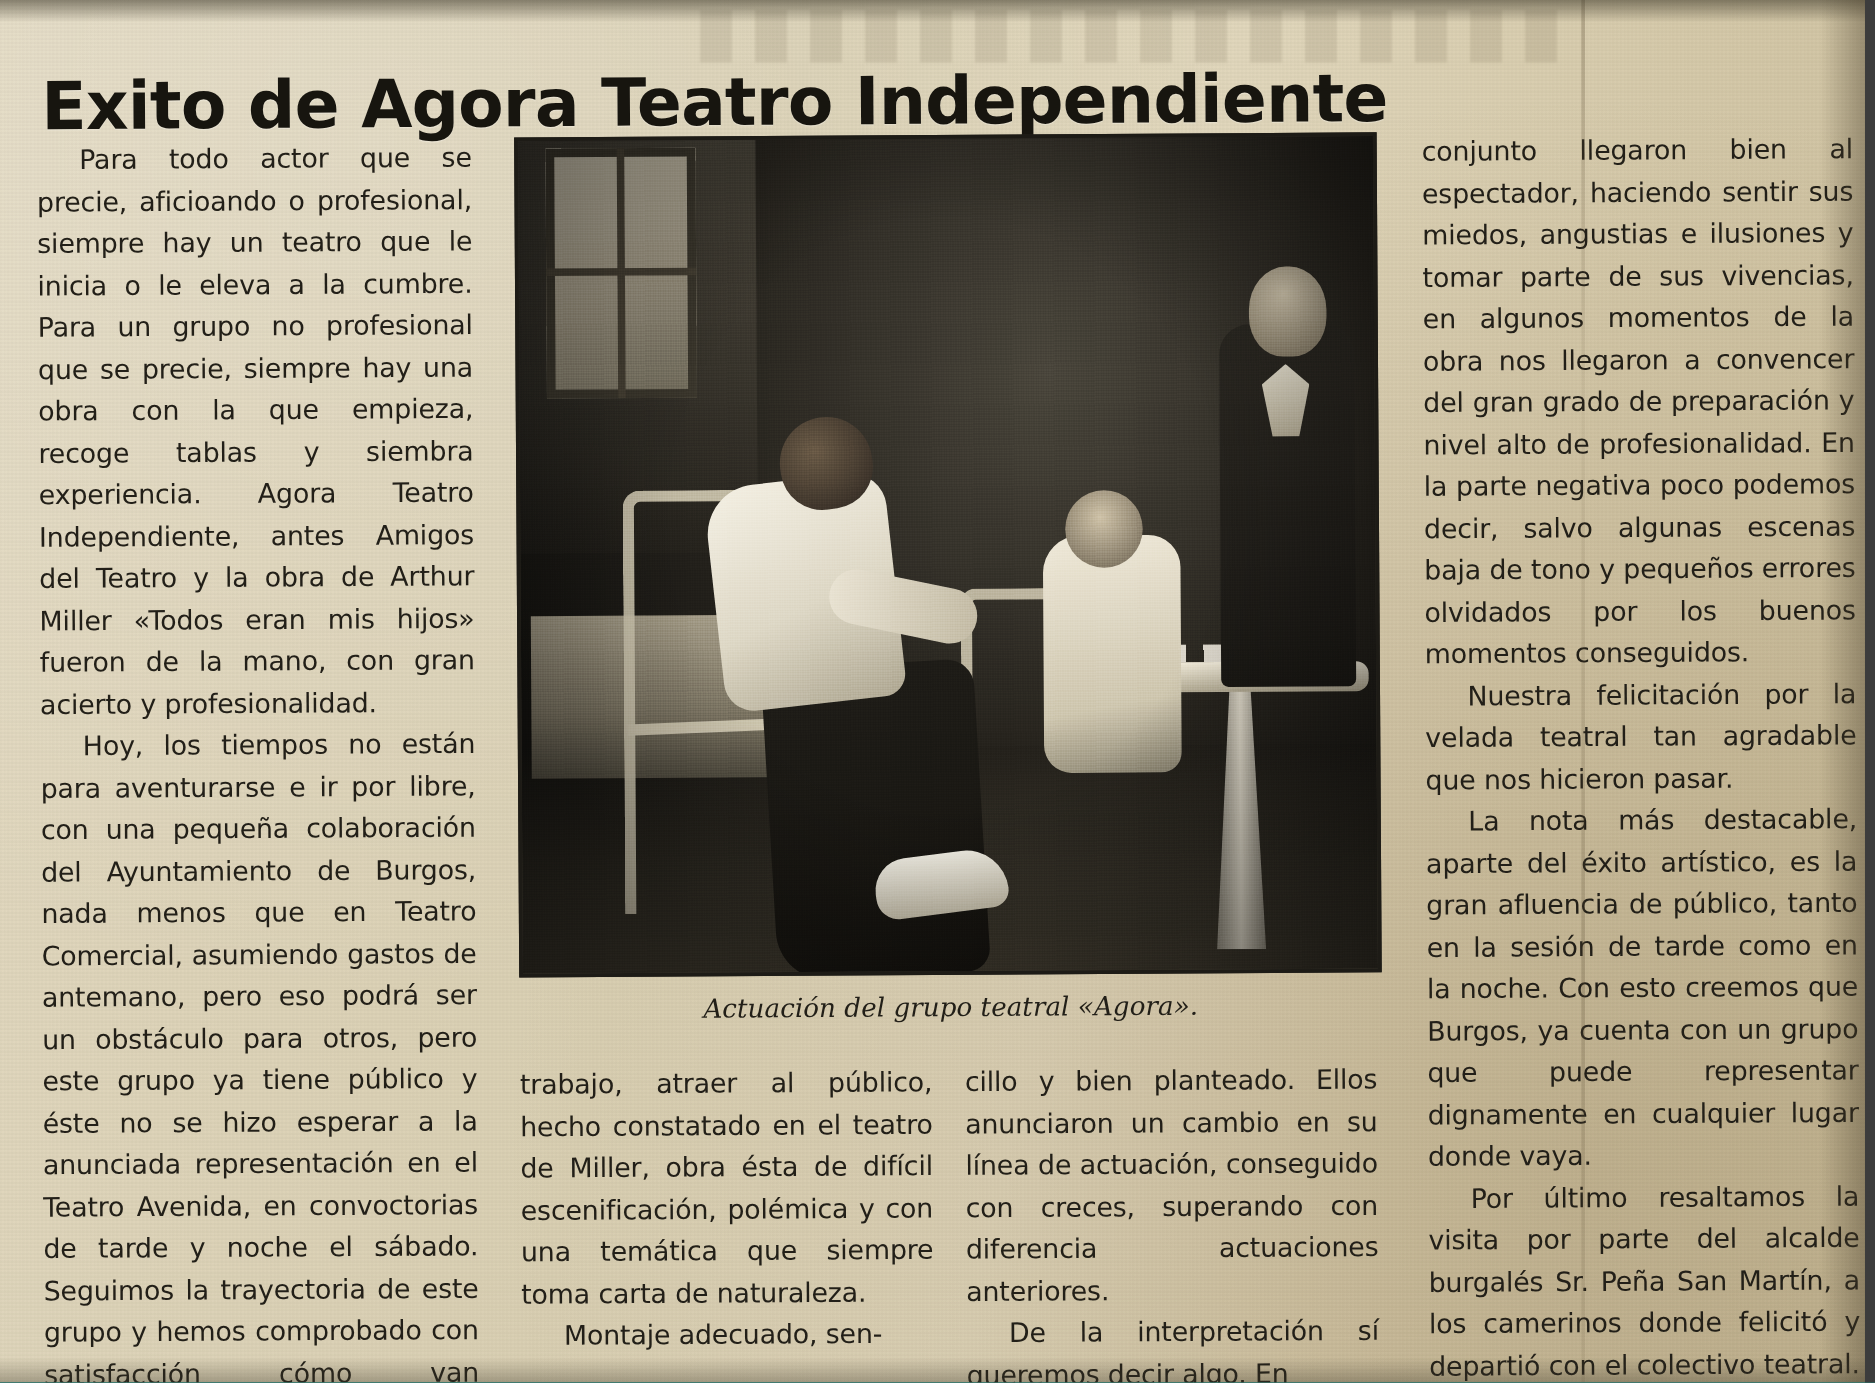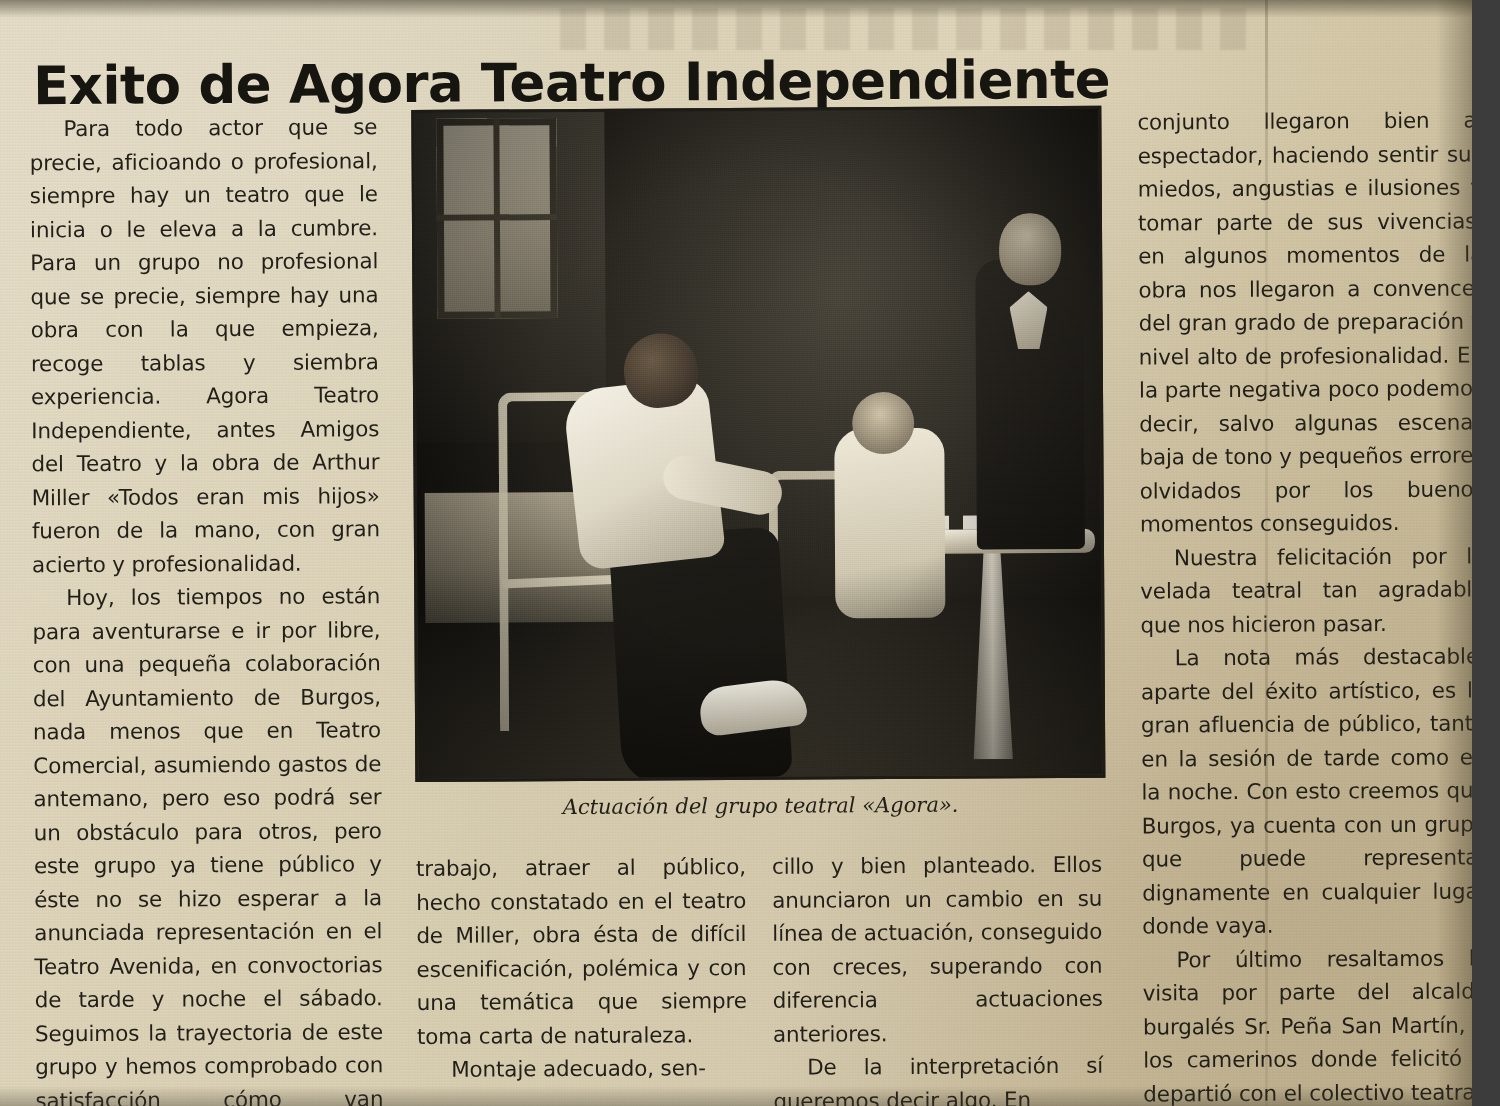--- a/index.html
+++ b/index.html
@@ -7,20 +7,21 @@
     padding: 0;
     background: #3c3c3c;
   }
   .page {
     position: relative;
     width: 1472px;
     height: 1106px;
     overflow: hidden;
     background: #14b8a6;
     font-family: "Liberation Sans", sans-serif;
+    padding-left: 20px;
   }
   
   .paper {
     position: absolute;
     inset: 0;
     background:
       radial-gradient(circle at 20% 10%, rgba(255,255,255,0.18), rgba(255,255,255,0) 45%),
       radial-gradient(circle at 85% 85%, rgba(120,95,55,0.22), rgba(120,95,55,0) 55%),
       linear-gradient(102deg, #e2d9c1 0%, #ddd3b8 18%, #d9cfb2 38%, #e0d6bb 58%, #d5c9a9 78%, #cabd9b 100%);
   }

